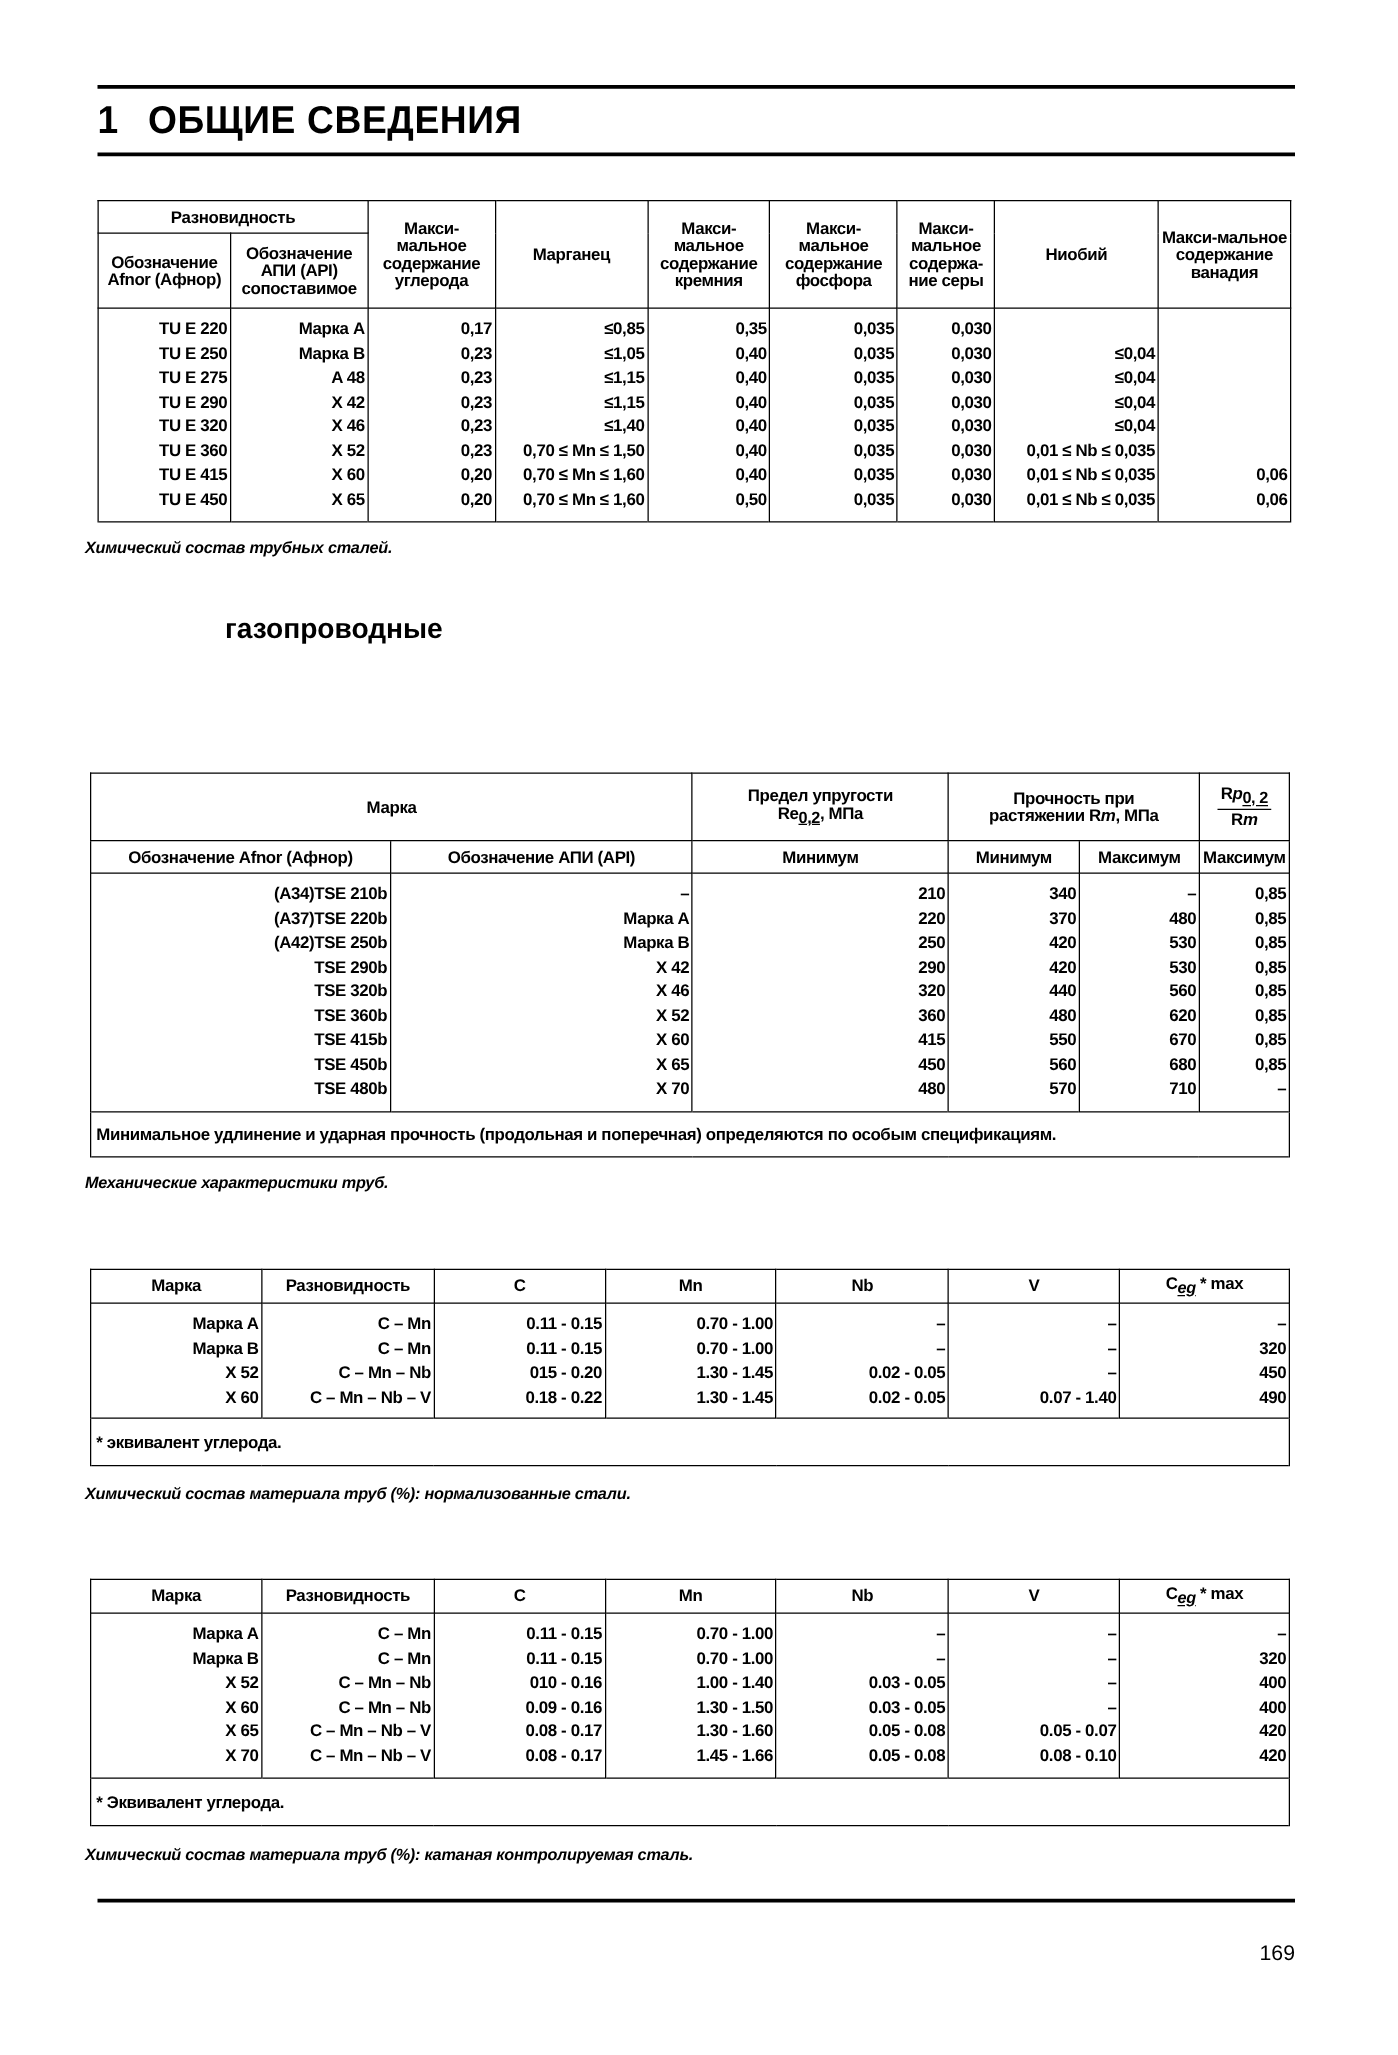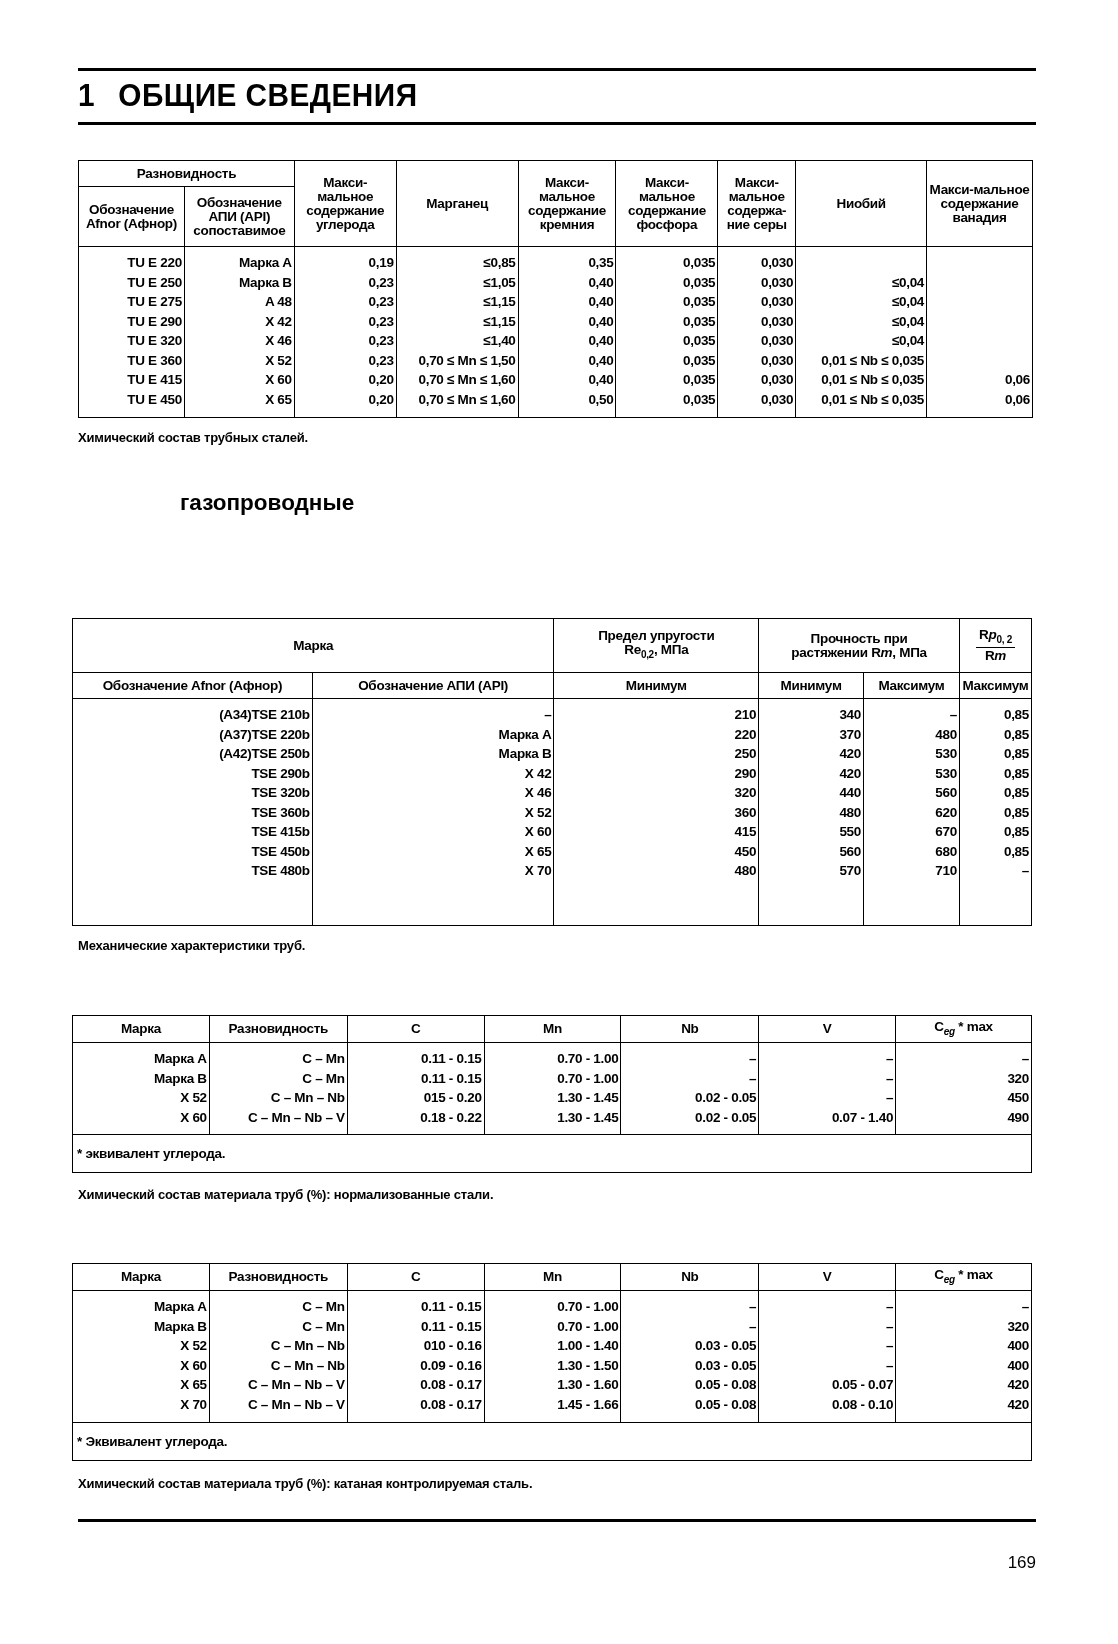--- a/index.html
+++ b/index.html
@@ -8,27 +8,27 @@
   .rule { position: absolute; left: 78px; width: 958px; height: 3px; background: #000; }
   .chapter { position: absolute; left: 78px; top: 78px; font-size: 31px; font-weight: bold;
              letter-spacing: 0.5px; transform: scaleX(0.96); transform-origin: left; }
   .chapter .num { display: inline-block; width: 42px; }
   table { border-collapse: collapse; position: absolute; font-weight: bold; font-size: 13.5px; letter-spacing: -0.3px; }
   td, th { border-left: 1.5px solid #000; border-right: 1.5px solid #000; padding: 0 2px; text-align: center; vertical-align: middle; font-weight: bold; }
   table { border: 1.6px solid #000; padding-left: 45px; }
   th { border: 1.5px solid #000; line-height: 14px; }
   .body-cell { vertical-align: top; padding-top: 6px; line-height: 19.5px; text-align: right; }
   .body-cell div { white-space: nowrap; }
-  .caption { position: absolute; left: 78px; font-size: 13px; font-weight: bold; letter-spacing: -0.2px; }
+  .caption { position: absolute; left: 68px; font-size: 13px; font-weight: bold; font-style: italic; letter-spacing: -0.2px; }
   .section { position: absolute; left: 76px; top: 490px; font-size: 22.5px; font-weight: bold; line-height: 25px; }
   .section .snum { display: inline-block; width: 104px; }
   .section .l2 { padding-left: 104px; }
   .note-cell { text-align: left; padding: 6px 4px; border-top: 1.5px solid #000; font-size: 13.5px; }
   .pagenum { position: absolute; right: 82px; top: 1553px; font-size: 17px; font-weight: normal; }
-  sub { font-size: 10px; }
+  sub { font-size: 13px; text-decoration: underline; }
   .frac { display: inline-block; text-align: center; line-height: 16px; }
   .frac .top { border-bottom: 1.5px solid #000; padding: 0 3px; }
   .it { font-style: italic; }
 </style>
 </head>
 <body>
 
 <div class="rule" style="top:68px;"></div>
 <div class="chapter">
   <span class="num">1</span><span>ОБЩИЕ СВЕДЕНИЯ</span>
@@ -77,21 +77,21 @@
       <div>Марка A</div>
           <div>Марка B</div>
           <div>A 48</div>
           <div>X 42</div>
           <div>X 46</div>
           <div>X 52</div>
           <div>X 60</div>
           <div>X 65</div>
     </td>
     <td class="body-cell">
-      <div>0,19</div>
+      <div>0,17</div>
           <div>0,23</div>
           <div>0,23</div>
           <div>0,23</div>
           <div>0,23</div>
           <div>0,23</div>
           <div>0,20</div>
           <div>0,20</div>
     </td>
     <td class="body-cell">
       <div>≤0,85</div>
@@ -258,20 +258,23 @@
           <div>0,85</div>
           <div>0,85</div>
           <div>0,85</div>
           <div>0,85</div>
           <div>0,85</div>
           <div>0,85</div>
           <div>0,85</div>
           <div>–</div>
     </td>
   </tr>
+  <tr style="height:36px;">
+    <td colspan="6" class="note-cell">Минимальное удлинение и ударная прочность (продольная и поперечная) определяются по особым спецификациям.</td>
+  </tr>
 </tbody>
   </table>
 <div class="caption" style="top:938px;">Механические характеристики труб.</div>
 
 <table style="left:72px; top:1015px; width:960px; height:158px;">
   <colgroup>
     <col style="width:137px">
       <col style="width:138px">
       <col style="width:137px">
       <col style="width:137px">

